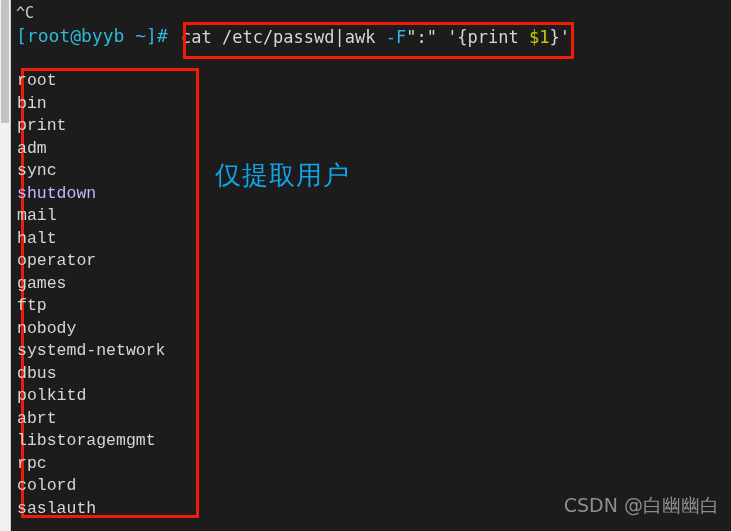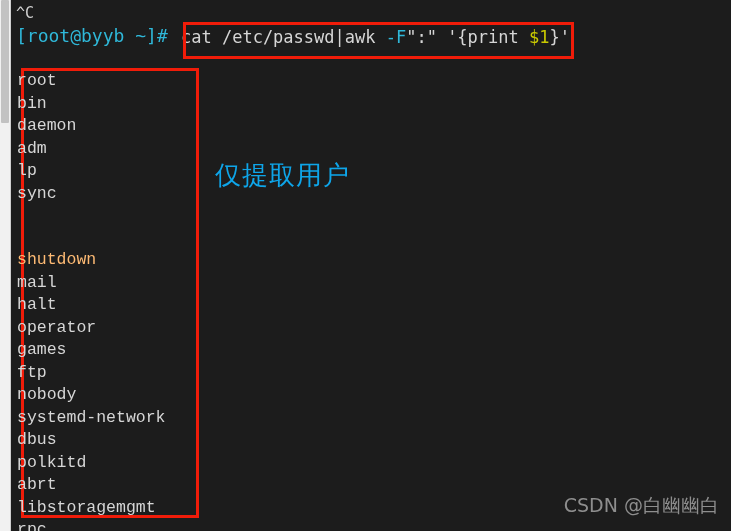--- a/index.html
+++ b/index.html
@@ -112,22 +112,21 @@
     top: 70px;
     font-size: 16.5px;
     line-height: 22.5px;
   }
   #output-list .out-item {
     white-space: pre;
     color: #d6d6d6;
     font-family: Liberation Mono, monospace;
   }
   #output-list .out-item.hl {
-    color: #fdba74;
-    margin-top: 44px;
+    color: #c4b5fd;
   }
 
   
   #annotation {
     position: absolute;
     left: 204px;
     top: 158px;
     color: #0ea5e9;
     font-family: "DejaVu Sans", "Liberation Sans", sans-serif;
     font-size: 26px;
@@ -164,23 +163,22 @@
 
     <div class="term-line" id="command-line"><span style="color: rgb(214, 214, 214);">cat /etc/passwd|awk </span><span style="color: rgb(47, 183, 216);">-F</span><span style="color: rgb(214, 214, 214);">":" '{print </span><span style="color: rgb(201, 201, 0);">$1</span><span style="color: rgb(214, 214, 214);">}'</span></div>
 
     <div class="red-box" id="cmd-box"></div>
 
     <div class="red-box" id="output-box"></div>
 
     <div id="output-list">
         <div class="out-item">root</div>
         <div class="out-item">bin</div>
-        <div class="out-item">daemon</div>
+        <div class="out-item">print</div>
         <div class="out-item">adm</div>
-        <div class="out-item">lp</div>
         <div class="out-item">sync</div>
         <div class="out-item hl">shutdown</div>
         <div class="out-item">mail</div>
         <div class="out-item">halt</div>
         <div class="out-item">operator</div>
         <div class="out-item">games</div>
         <div class="out-item">ftp</div>
         <div class="out-item">nobody</div>
         <div class="out-item">systemd-network</div>
         <div class="out-item">dbus</div>

